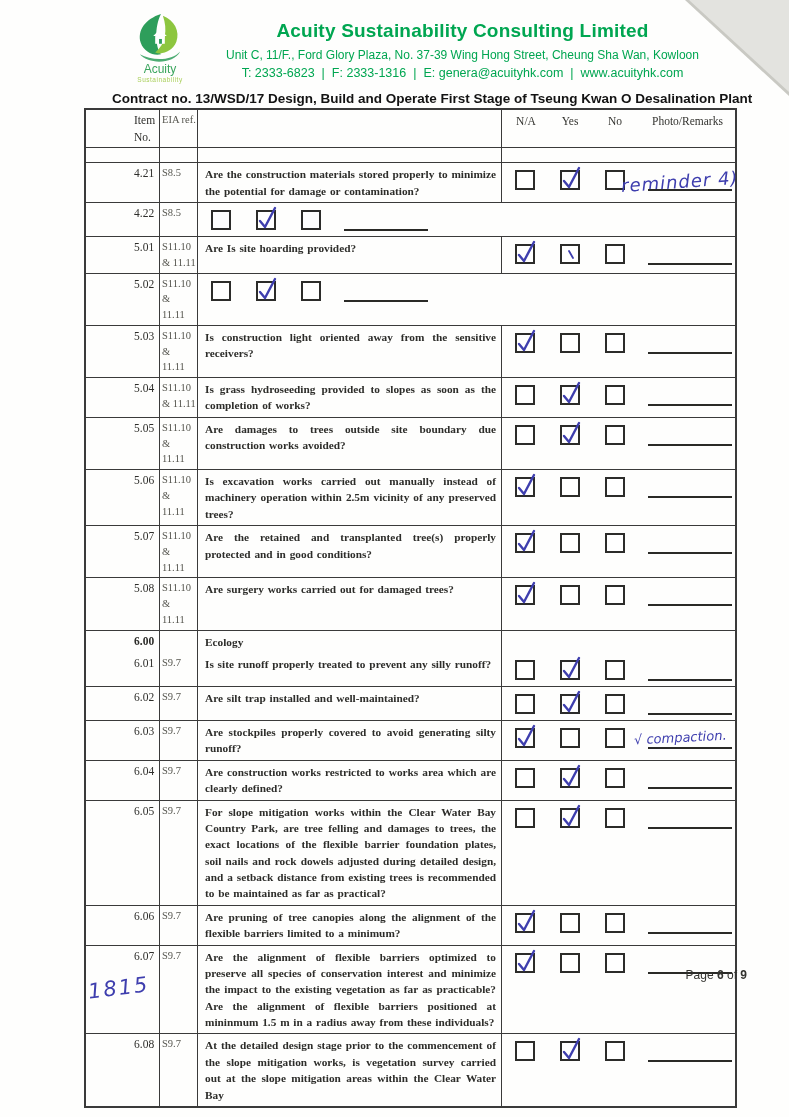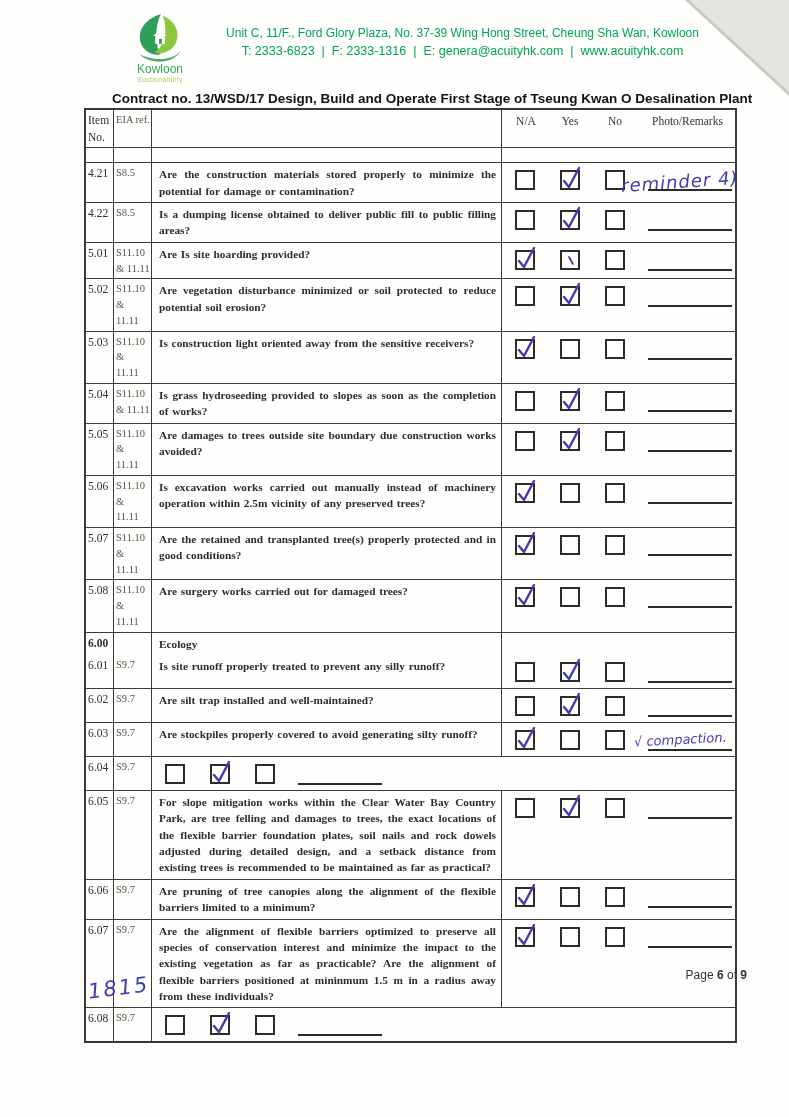--- a/index.html
+++ b/index.html
@@ -24,21 +24,21 @@
   .company-address{font-size:12px;margin-top:6px;}
   .company-contacts{font-size:12.5px;margin-top:4px;}
   .sep{margin:0 7px;}
 
   .contract{position:absolute;left:112px;top:91px;font-family:"Liberation Sans",sans-serif;
             font-weight:bold;font-size:13.5px;color:#131313;}
 
   
   .checklist{position:absolute;left:84px;top:108px;width:653px;
              border:2px solid var(--border);box-sizing:border-box;}
-  .trow{border-top:1.5px solid var(--border);}
+  .trow{border-top:1.5px solid var(--border);padding-left:46px;}
   .trow.first{border-top:none;}
   .subrow{display:flex;align-items:stretch;min-height:33px;}
   .subrow.sect{min-height:17px;}
   .subrow.band{min-height:14px;}
   .subrow.hhead{min-height:32px;}
   .c-item{width:28px;flex:0 0 28px;border-right:1.5px solid var(--border);
           padding:2px 1px 2px 2px;font-size:11.5px;box-sizing:border-box;line-height:1.45;}
   .c-eia{width:38px;flex:0 0 38px;border-right:1.5px solid var(--border);
          padding:2px 1px 2px 2px;font-size:10.5px;color:#55554e;box-sizing:border-box;line-height:1.5;}
   .c-q{flex:1;border-right:1.5px solid var(--border);padding:3px 5px 3px 7px;
@@ -88,25 +88,26 @@
     <svg width="62" height="52" viewBox="0 0 64 54">
       <path d="M33 2 C17 7 8 19 12 32 C15 41 25 46 33 44 C27 36 26 16 33 2 Z" fill="#2E9E5B"></path>
       <path d="M35 4 C47 9 53 20 49 31 C45 41 34 45 27 42 C38 34 40 18 35 4 Z" fill="#8DC63F"></path>
       <g>
         <polygon points="25,25 32,18 39,25" fill="#ffffff"></polygon>
         <rect x="27" y="25" width="10" height="8" fill="#ffffff"></rect>
         <rect x="31" y="28" width="3" height="5" fill="#2E9E5B"></rect>
       </g>
       <path d="M11 44 C24 51 44 51 53 41 C46 54 21 55 11 44 Z" fill="#2E9E5B" opacity="0.85"></path>
     </svg>
-    <div class="logo-name">Kowloon</div>
+    <div class="logo-name">Acuity</div>
     <div class="logo-tag">Sustainability</div>
   </div>
 
   <div class="company">
+    <div class="company-name">Acuity Sustainability Consulting Limited</div>
     <div class="company-address">Unit C, 11/F., Ford Glory Plaza, No. 37-39 Wing Hong Street, Cheung Sha Wan, Kowloon</div>
     <div class="company-contacts"><span>T: 2333-6823</span><span class="sep">|</span><span>F: 2333-1316</span><span class="sep">|</span><span>E: genera@acuityhk.com</span><span class="sep">|</span><span>www.acuityhk.com</span></div>
   </div>
 
   <div class="contract">Contract no.  13/WSD/17 Design, Build and Operate First Stage of Tseung Kwan O Desalination Plant</div>
 
   <div class="checklist">
     <div class="trow first">
       <div class="subrow hhead">
         <div class="c-item">
@@ -153,21 +154,20 @@
               </div>
             </div>
           </div>
         </div>
         <div class="trow">
           <div class="subrow main">
             <div class="c-item">4.22</div>
             <div class="c-eia">
               <div class="eia-line">S8.5</div>
             </div>
-            <div class="c-q">Is a dumping license obtained to deliver public fill to public filling areas?</div>
             <div class="c-checks">
               <div class="box"></div>
               <div class="box">
                 <svg viewBox="0 0 24 27" class="check">
                   <polyline points="4,17 9,23 19,4"></polyline>
                 </svg>
               </div>
               <div class="box"></div>
               <div class="remark-zone">
                 <div class="remark-line"></div>
@@ -201,21 +201,20 @@
             </div>
           </div>
         </div>
         <div class="trow">
           <div class="subrow main">
             <div class="c-item">5.02</div>
             <div class="c-eia">
               <div class="eia-line">S11.10 &amp;</div>
               <div class="eia-line">11.11</div>
             </div>
-            <div class="c-q">Are vegetation disturbance minimized or soil protected to reduce potential soil erosion?</div>
             <div class="c-checks">
               <div class="box"></div>
               <div class="box">
                 <svg viewBox="0 0 24 27" class="check">
                   <polyline points="4,17 9,23 19,4"></polyline>
                 </svg>
               </div>
               <div class="box"></div>
               <div class="remark-zone">
                 <div class="remark-line"></div>
@@ -424,20 +423,21 @@
               </div>
             </div>
           </div>
         </div>
         <div class="trow">
           <div class="subrow main">
             <div class="c-item">6.04</div>
             <div class="c-eia">
               <div class="eia-line">S9.7</div>
             </div>
+            <div class="c-q">Are construction works restricted to works area which are clearly defined?</div>
             <div class="c-checks">
               <div class="box"></div>
               <div class="box">
                 <svg viewBox="0 0 24 27" class="check">
                   <polyline points="4,17 9,23 19,4"></polyline>
                 </svg>
               </div>
               <div class="box"></div>
               <div class="remark-zone">
                 <div class="remark-line"></div>
@@ -507,20 +507,21 @@
               </div>
             </div>
           </div>
         </div>
         <div class="trow">
           <div class="subrow main">
             <div class="c-item">6.08</div>
             <div class="c-eia">
               <div class="eia-line">S9.7</div>
             </div>
+            <div class="c-q">At the detailed design stage prior to the commencement of the slope mitigation works, is vegetation survey carried out at the slope mitigation areas within the Clear Water Bay</div>
             <div class="c-checks">
               <div class="box"></div>
               <div class="box">
                 <svg viewBox="0 0 24 27" class="check">
                   <polyline points="4,17 9,23 19,4"></polyline>
                 </svg>
               </div>
               <div class="box"></div>
               <div class="remark-zone">
                 <div class="remark-line"></div>

